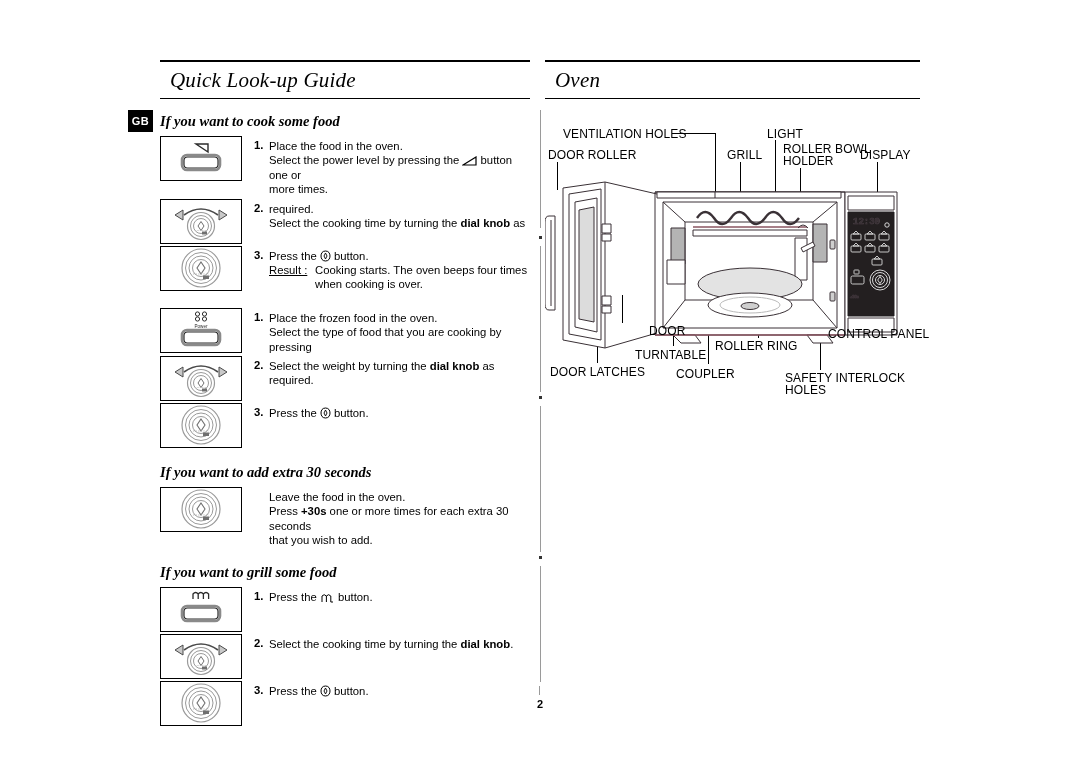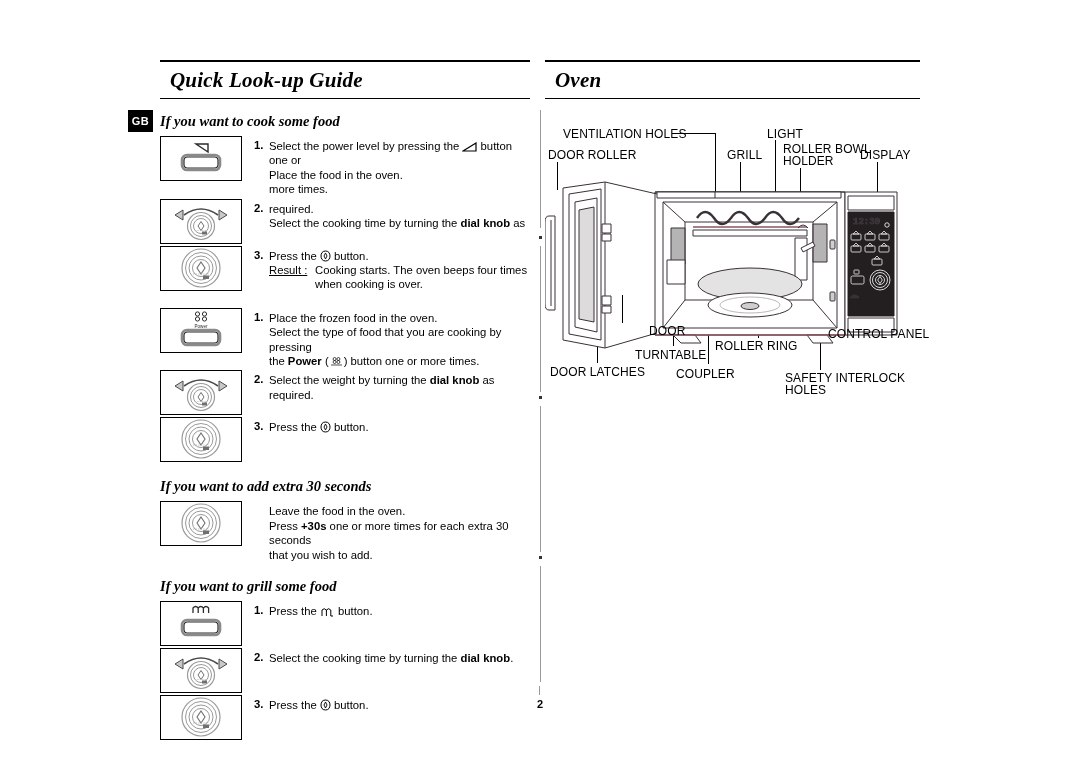--- a/index.html
+++ b/index.html
@@ -16,21 +16,21 @@
   
   .col-left{position:absolute;left:160px;top:60px;width:370px;}
   .col-right{position:absolute;left:545px;top:60px;width:375px;}
 
   
   .sec-head{position:relative;}
   .rule-top{border-top:2px solid #000;width:100%;}
   .rule-bot{border-top:1px solid #000;width:100%;}
   .sec-title{
     font-family:"Liberation Serif", serif;
-    font-style:italic;font-weight:bold;
+    font-style:italic;font-weight:normal;
     font-size:21px;
     padding:6px 0 5px 10px;
     letter-spacing:0.2px;
   }
 
   
   .gb-badge{
     position:absolute;left:128px;top:110px;
     width:25px;height:22px;
     background:#000;color:#fff;
@@ -114,25 +114,25 @@
                 <div style="width: 100%; height: 100%; display: flex; align-items: center; justify-content: center;">
                   <svg width="74" height="41" viewBox="0 0 74 41">
       <path d="M32 6 L44 6 L44 14 Z" fill="none" stroke="#2b2b2b" stroke-width="1.4"></path>
       <rect x="18" y="17" width="38" height="15" rx="5" fill="none" stroke="#8a8a8a" stroke-width="2.6"></rect>
       <rect x="20" y="19" width="34" height="11" rx="3.5" fill="#fff" stroke="#2b2b2b" stroke-width="1.2"></rect>
     </svg>
                 </div>
               </div>
               <div class="num">1.</div>
               <div class="txt">
+                <div>Place the food in the oven.</div>
                 <div>Select the power level by pressing the <span class="ig">
       <svg width="15" height="10" viewBox="0 0 15 10">
                       <path d="M1 9 L14 1 L14 9 Z" fill="none" stroke="#000" stroke-width="1.2"></path>
                     </svg></span> button one or</div>
-                <div>Place the food in the oven.</div>
                 <div>more times.</div>
               </div>
             </div>
             <div class="row">
               <div class="thumb">
                 <div style="width: 100%; height: 100%; display: flex; align-items: center; justify-content: center;">
                   <svg width="78" height="43" viewBox="0 0 78 43">
       <g fill="none" stroke="#9a9a9a">
         <circle cx="39" cy="26" r="13.5" stroke-width="1.2"></circle>
         <circle cx="39" cy="26" r="10.5" stroke-width="1"></circle>
@@ -202,30 +202,20 @@
       <text x="37" y="20.5" text-anchor="middle" font-family="Liberation Sans, sans-serif" font-size="4.6" fill="#2b2b2b">Power</text>
       <rect x="18" y="23" width="38" height="15" rx="5" fill="none" stroke="#8a8a8a" stroke-width="2.6"></rect>
       <rect x="20" y="25" width="34" height="11" rx="3.5" fill="#fff" stroke="#2b2b2b" stroke-width="1.2"></rect>
     </svg>
                 </div>
               </div>
               <div class="num">1.</div>
               <div class="txt">
                 <div>Place the frozen food in the oven.</div>
                 <div>Select the type of food that you are cooking by pressing</div>
-                <div>the <span class="bold">Power</span> (<span class="ig">
-      <svg width="15" height="11" viewBox="0 0 15 11">
-        <g stroke="#000" stroke-width="0.7" fill="none">
-          <circle cx="5.6" cy="3" r="1.5"></circle>
-                        <circle cx="9.4" cy="3" r="1.5"></circle>
-          <circle cx="5.6" cy="6" r="1.5"></circle>
-                        <circle cx="9.4" cy="6" r="1.5"></circle>
-        </g>
-        <path d="M2 9 L13 9" stroke="#000" stroke-width="0.7"></path>
-      </svg></span>) button one or more times.</div>
               </div>
             </div>
             <div class="row">
               <div class="thumb">
                 <div style="width: 100%; height: 100%; display: flex; align-items: center; justify-content: center;">
                   <svg width="78" height="43" viewBox="0 0 78 43">
       <g fill="none" stroke="#9a9a9a">
         <circle cx="39" cy="26" r="13.5" stroke-width="1.2"></circle>
         <circle cx="39" cy="26" r="10.5" stroke-width="1"></circle>
         <circle cx="39" cy="26" r="7.5" stroke-width="1"></circle>

